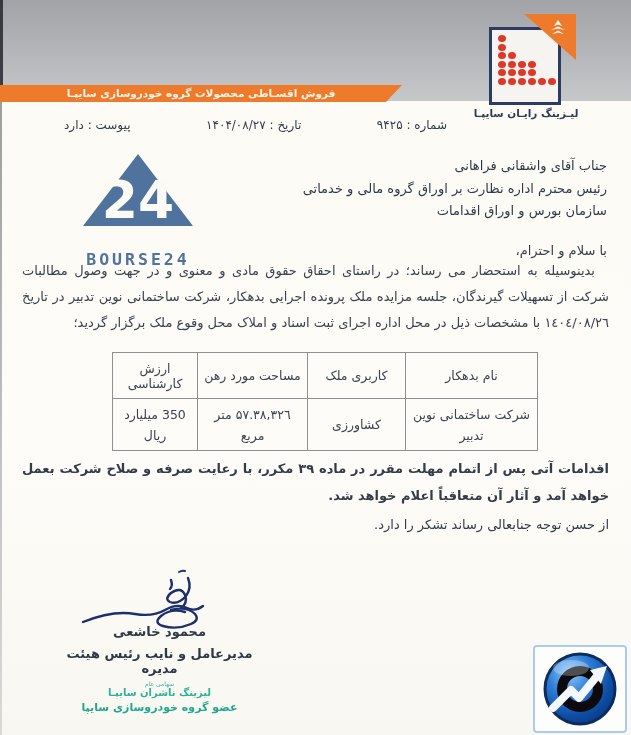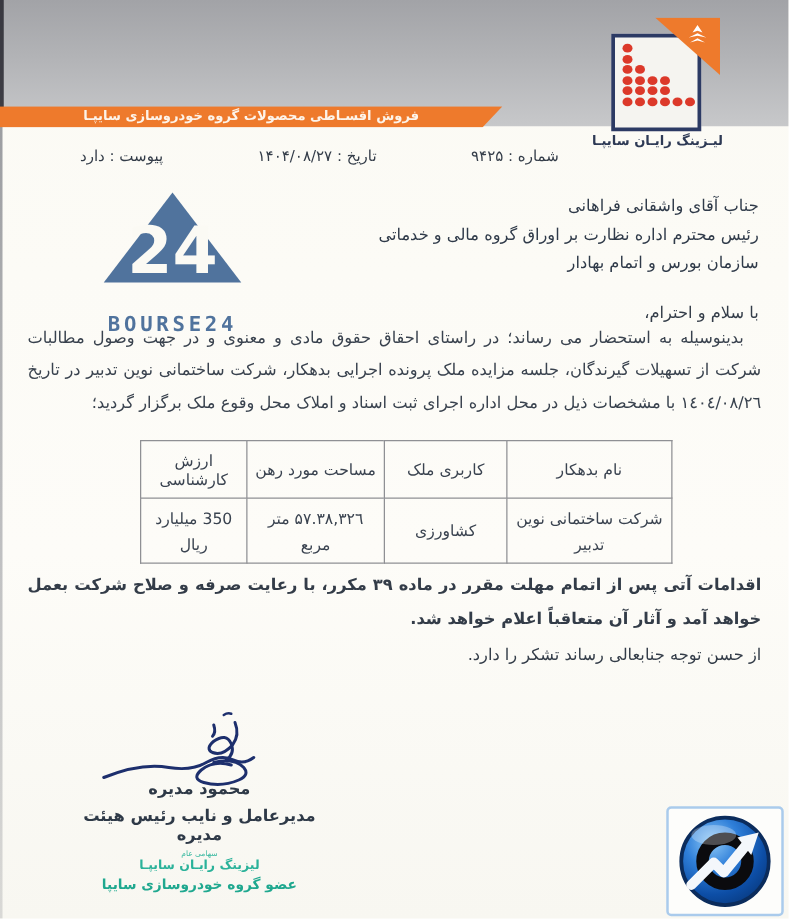--- a/index.html
+++ b/index.html
@@ -171,21 +171,21 @@
 
   <div class="meta-line">
     <span>شماره : ۹۴۲۵</span>
     <span>تاریخ : ۱۴۰۴/۰۸/۲۷</span>
     <span>پیوست : دارد</span>
   </div>
 
   <div class="recipient">
     <div>جناب آقای واشقانی فراهانی</div>
     <div>رئیس محترم اداره نظارت بر اوراق گروه مالی و خدماتی</div>
-    <div>سازمان بورس و  اتمام بهادار</div>
+    <div>سازمان بورس و  اوراق اقدامات</div>
   </div>
 
   <div class="bourse">
     <svg width="114" height="76" viewBox="0 0 114 76">
       <path d="M57 2 L112 74 L2 74 Z" fill="#50739d"></path>
       <text x="57" y="66" text-anchor="middle" font-size="52" font-weight="bold" fill="#fbfaf4" font-family="DejaVu Sans, sans-serif">24</text>
     </svg>
     <div class="bourse-word">BOURSE24</div>
   </div>
 
@@ -218,25 +218,25 @@
   <div class="sig-block">
     <svg class="sig-svg" width="170" height="78" viewBox="0 0 170 78">
       <g fill="none" stroke="#1d2f6d" stroke-width="2.4" stroke-linecap="round">
         <path d="M104 6 q3 -2 6 -1" stroke-width="2"></path>
         <path d="M96 14 q2 6 -1 9"></path>
         <path d="M113 12 q4 10 -2 18 q-8 9 -16 6 q-6 -3 1 -9 q10 -7 14 2 q3 8 -4 13"></path>
         <path d="M8 56 q30 -12 52 -8 q18 3 30 -4 q12 -7 22 -2 q8 4 16 -2"></path>
         <path d="M96 44 q16 -4 24 4 q5 6 -4 10 q-14 6 -28 2 q-10 -3 -2 -10 q10 -8 24 -4"></path>
       </g>
     </svg>
-    <div class="sig-name">محمود مدیره</div>
+    <div class="sig-name">محمود خاشعی</div>
     <div class="sig-title">مدیرعامل و نایب رئیس هیئت مدیره</div>
     <div class="stamp">
       <div class="stamp-top">سهامی عام</div>
-      <div class="stamp-main">لیزینگ رایـان سایپـا</div>
+      <div class="stamp-main">لیزینگ ناشران سایپـا</div>
     </div>
     <div class="stamp-caption">عضو گروه خودروسازی سایپا</div>
   </div>
 
   <div class="corner-frame">
     <svg width="78" height="78" viewBox="0 0 78 78">
       <defs>
         <radialGradient id="sph" cx="35%" cy="28%" r="80%">
           <stop offset="0%" stop-color="#8ec9f7"></stop>
           <stop offset="38%" stop-color="#2f7fd9"></stop>

